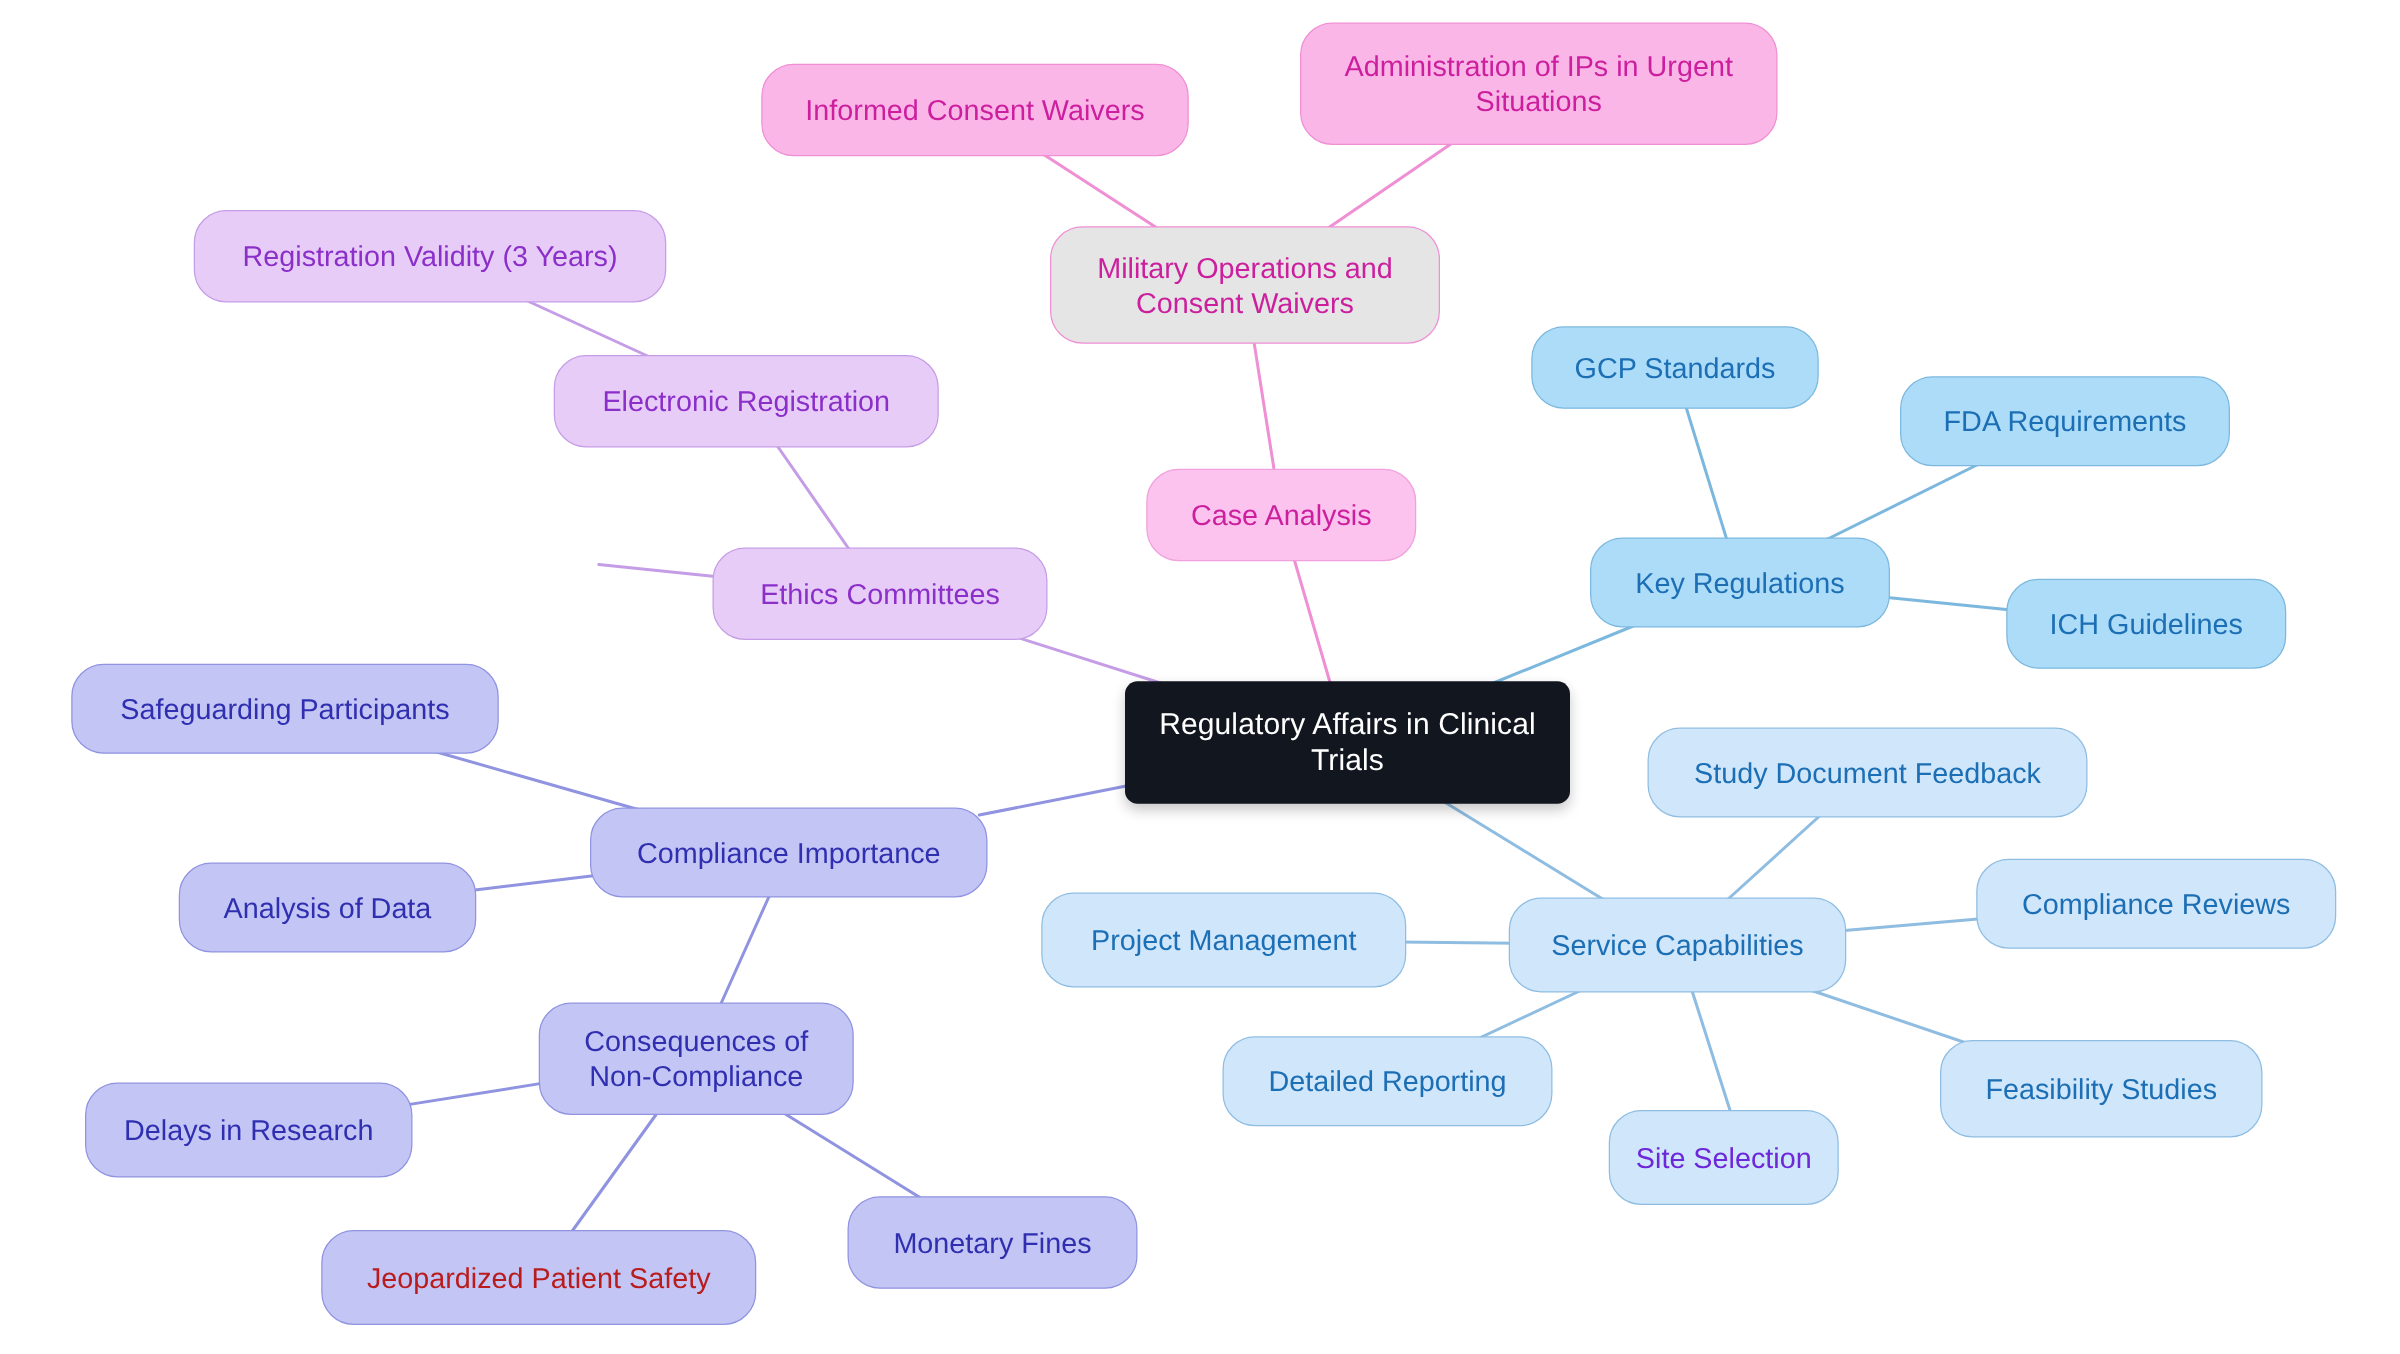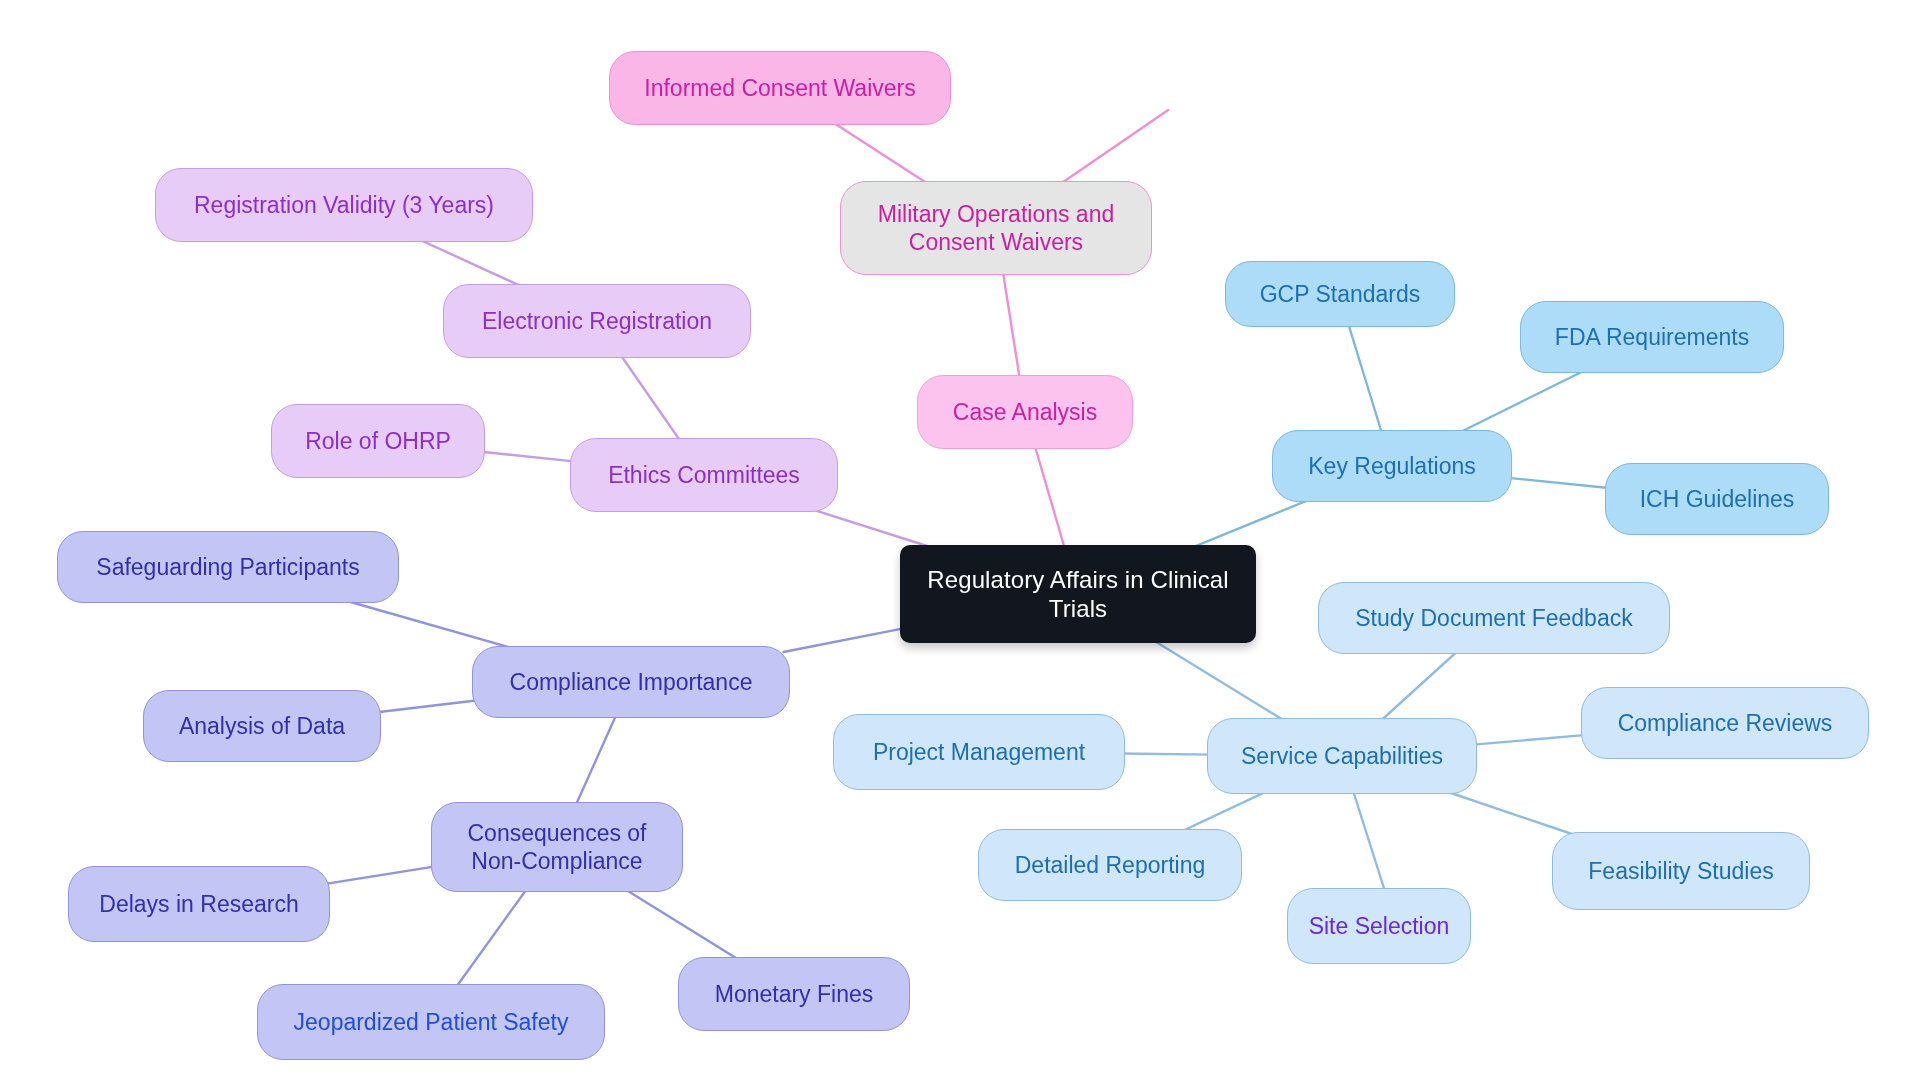--- a/index.html
+++ b/index.html
@@ -95,23 +95,24 @@
     <div class="node leaf" style="left: 1552px; top: 832px; width: 258px; height: 78px; background: rgb(207, 230, 251); border-color: rgb(143, 189, 226); color: rgb(28, 111, 180);"><span>Feasibility Studies</span></div>
     <div class="node leaf" style="left: 1287px; top: 888px; width: 184px; height: 76px; background: rgb(207, 230, 251); border-color: rgb(143, 189, 226); color: #6d28d9;"><span>Site Selection</span></div>
     <div class="node leaf" style="left: 833px; top: 714px; width: 292px; height: 76px; background: rgb(207, 230, 251); border-color: rgb(143, 189, 226); color: rgb(28, 111, 180);"><span>Project Management</span></div>
     <div class="node leaf" style="left: 978px; top: 829px; width: 264px; height: 72px; background: rgb(207, 230, 251); border-color: rgb(143, 189, 226); color: rgb(28, 111, 180);"><span>Detailed Reporting</span></div>
     <div class="node branch" style="left: 472px; top: 646px; width: 318px; height: 72px; background: rgb(195, 197, 245); border-color: rgb(143, 147, 224); color: rgb(47, 47, 176);"><span>Compliance Importance</span></div>
     <div class="node leaf" style="left: 57px; top: 531px; width: 342px; height: 72px; background: rgb(195, 197, 245); border-color: rgb(143, 147, 224); color: rgb(47, 47, 176);"><span>Safeguarding Participants</span></div>
     <div class="node leaf" style="left: 143px; top: 690px; width: 238px; height: 72px; background: rgb(195, 197, 245); border-color: rgb(143, 147, 224); color: rgb(47, 47, 176);"><span>Analysis of Data</span></div>
     <div class="node branch" style="left: 431px; top: 802px; width: 252px; height: 90px; background: rgb(195, 197, 245); border-color: rgb(143, 147, 224); color: rgb(47, 47, 176);"><span>Consequences of
 Non-Compliance</span></div>
     <div class="node leaf" style="left: 68px; top: 866px; width: 262px; height: 76px; background: rgb(195, 197, 245); border-color: rgb(143, 147, 224); color: rgb(47, 47, 176);"><span>Delays in Research</span></div>
-    <div class="node leaf" style="left: 257px; top: 984px; width: 348px; height: 76px; background: rgb(195, 197, 245); border-color: rgb(143, 147, 224); color: #1d4ed8;"><span>Jeopardized Patient Safety</span></div>
+    <div class="node leaf" style="left: 257px; top: 984px; width: 348px; height: 76px; background: rgb(195, 197, 245); border-color: rgb(143, 147, 224); color: #b91c1c;"><span>Jeopardized Patient Safety</span></div>
     <div class="node leaf" style="left: 678px; top: 957px; width: 232px; height: 74px; background: rgb(195, 197, 245); border-color: rgb(143, 147, 224); color: rgb(47, 47, 176);"><span>Monetary Fines</span></div>
     <div class="node branch" style="left: 570px; top: 438px; width: 268px; height: 74px; background: rgb(232, 204, 248); border-color: rgb(197, 157, 230); color: rgb(139, 47, 201);"><span>Ethics Committees</span></div>
     <div class="node leaf" style="left: 443px; top: 284px; width: 308px; height: 74px; background: rgb(232, 204, 248); border-color: rgb(197, 157, 230); color: rgb(139, 47, 201);"><span>Electronic Registration</span></div>
     <div class="node leaf" style="left: 155px; top: 168px; width: 378px; height: 74px; background: rgb(232, 204, 248); border-color: rgb(197, 157, 230); color: rgb(139, 47, 201);"><span>Registration Validity (3 Years)</span></div>
-    <div class="node leaf" style="left: 271px; top: 404px; width: 214px; height: 74px; background: rgb(232, 204, 248); border-color: rgb(197, 157, 230); color: rgb(139, 47, 201);"><span>Role of OHRP</span></div>
     <div class="node branch" style="left: 840px; top: 181px; width: 312px; height: 94px; background: #e5e5e5; border-color: rgb(239, 143, 212); color: rgb(204, 31, 158);"><span>Military Operations and
 Consent Waivers</span></div>
     <div class="node leaf" style="left: 609px; top: 51px; width: 342px; height: 74px; background: rgb(251, 182, 232); border-color: rgb(239, 143, 212); color: rgb(204, 31, 158);"><span>Informed Consent Waivers</span></div>
+    <div class="node leaf" style="left: 1040px; top: 18px; width: 382px; height: 98px; background: rgb(251, 182, 232); border-color: rgb(239, 143, 212); color: rgb(204, 31, 158);"><span>Administration of IPs in Urgent
+Situations</span></div>
     <div class="node leaf" style="left: 917px; top: 375px; width: 216px; height: 74px; background: rgb(251, 195, 238); border-color: rgb(240, 160, 221); color: rgb(204, 31, 158);"><span>Case Analysis</span></div>
   </div>
 
 </body></html>

